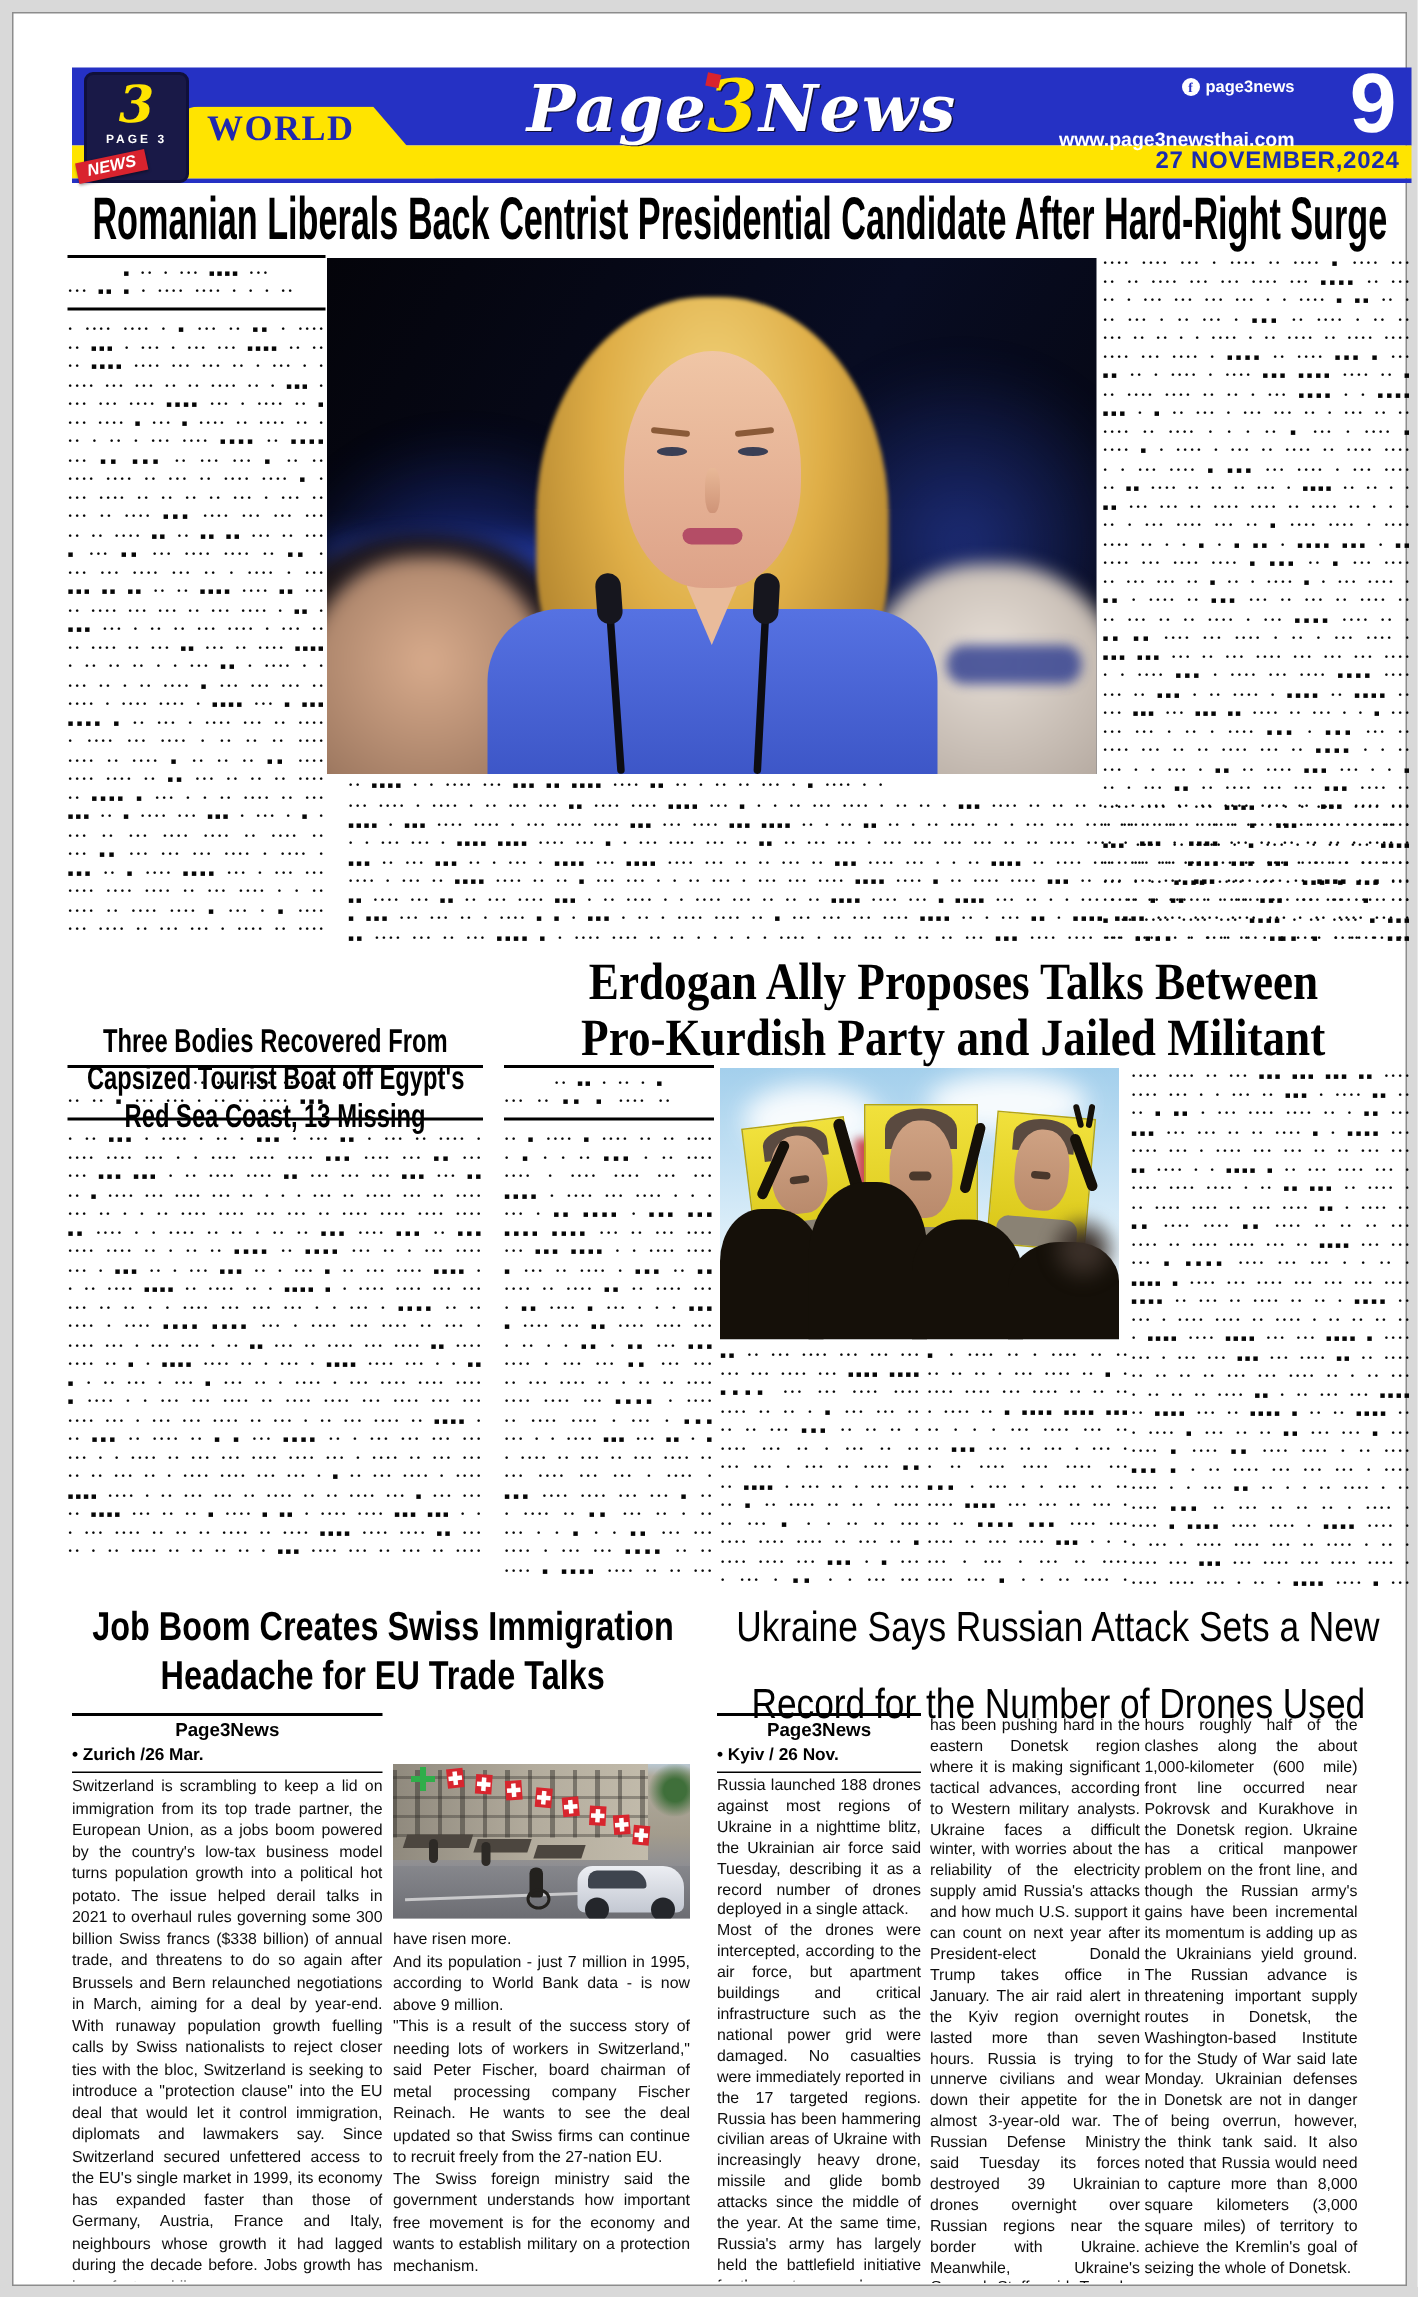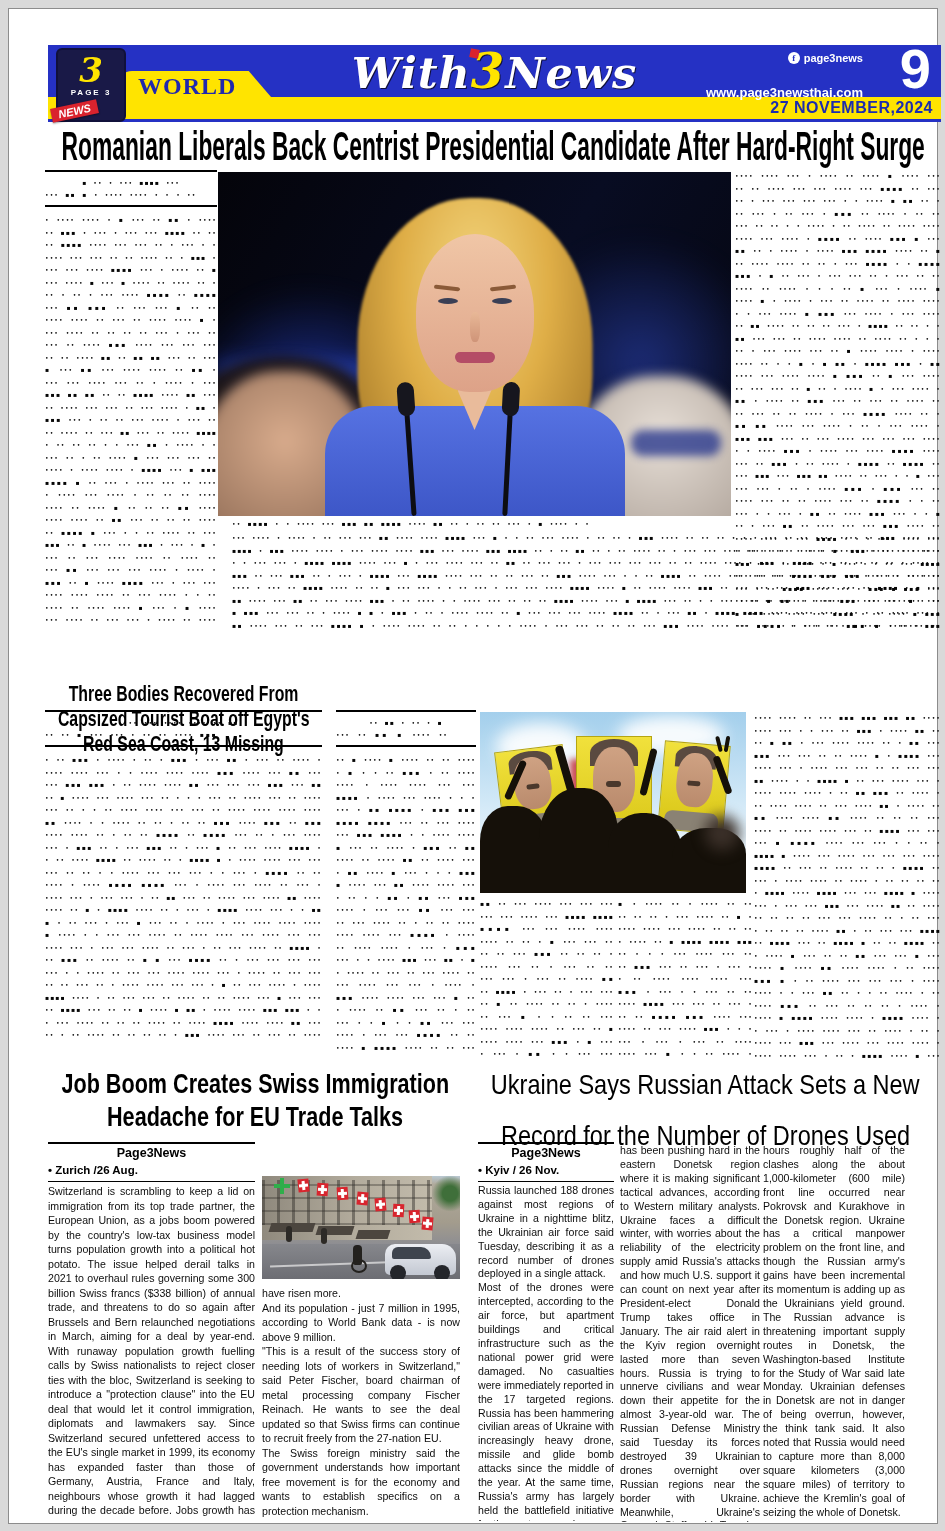--- a/index.html
+++ b/index.html
@@ -143,21 +143,21 @@
   <div class="sheet"></div>
 
   <div class="abs" style="left:48px;top:45px;width:893px;height:77px;">
     <div class="hdr-blue"></div>
     <div class="hdr-yellow"></div>
     <div class="hdr-underline"></div>
     <div class="world-tab">
       <span class="world-txt">WORLD</span>
     </div>
     <div class="masthead">
-      <span>With</span><span class="m3"><i></i><span>3</span></span><span>News</span>
+      <span>Page</span><span class="m3"><i></i><span>3</span></span><span>News</span>
     </div>
     <div class="logo-box">
       <span class="logo-3">3</span>
       <span class="logo-page3">PAGE 3</span>
       <span class="logo-ribbon">NEWS</span>
     </div>
     <div class="hdr-social">
       <span class="fb-dot">f</span>
       <span>page3news</span>
     </div>
@@ -224,20 +224,24 @@
     <span class="cond" style="font-size:22px;line-height:25px;transform:scaleX(.72);">Red Sea Coast, 13 Missing</span>
   </div>
   <div class="abs" style="left:45px;top:710px;width:277px;height:332px;">
     <div class="hr2"></div>
     <div class="garble center gline" style="width:42%;margin:6px auto 2px;">•• ••• ••••  ••••  •• ▪▪ ••••  ▪▪▪▪ • ▪▪ </div>
     <div class="garble gline" style="width:62%;margin:2px 0 5px;">••  •• ▪  ••• ••• • •• •• •••• ▪▪▪ •••• ▪▪▪ ••• •••• ▪  ••••  </div>
     <div class="hr2"></div>
     <div class="garble" style="height:284px;margin-top:7px;">• •• ▪▪▪ • •••• • •• • ▪▪▪ •  ••• ▪▪ •  ••• •• •••• • •••• •••• •••  •  • ••••  ••••  •••• ▪▪▪ •••• ••• ▪▪ ••• ••• ▪▪▪ ▪▪▪ • •• •••• •••• ▪▪  ••• ••• ••• ▪▪▪ ••• ▪▪ •• ▪  •••• •••  •••• ••• •• •  •  • •••  •• •••• ••• •• •••• ••• •• •  • ••  •••• •••• ••• ••• •• •••• •••• •••• •••• ▪▪ ••••  •  • •••• •• ••  •  ••  •• ▪▪▪ ••••  ▪▪▪  •• ▪▪▪  •••• ••••  •• • •• ••  ▪▪▪▪  ••  ▪▪▪▪ ••• •• •  ••• •••• •••  • ▪▪▪ •• •  ••• ▪▪▪ ••  • ••• ▪  •• ••• ••••  ▪▪▪▪ • • •• •••• ▪▪▪▪ •• •••• ••  • ▪▪▪▪ ▪ • ••••  •••• •••  •••  ••• •• •• • • •••• ••• ••• ••• • • ••• • ▪▪▪▪ •• ••  •••• • •••• ▪▪▪▪ ▪▪▪▪ ••• • •••• ••• •••• •• ••• • ••••  •••  • •••  •••  • •• ▪▪ ••• ••  •••• ••• •••• ▪▪ •••• ••••  •• ▪  • ▪▪▪▪ ••••  ••  • ••• • ▪▪▪▪ •••• ••• • • ▪▪ ▪  • •• ••• • ••• ▪ ••• •• • •••• • ••• ••••  ••••  ••••  ▪  •••• •  • ••• ••• •••• ••  •••• •••• •••  •••• ••• ••• •••• ••• •  ••• •••  •••• •• ••• • •• ••• ••••  •• ▪▪▪▪ •  •• ▪▪▪ •• ••••  •• ▪ ▪ •••  ▪▪▪▪ •• • ••• ••• ••• ••• ••• • •  •••• •• ••• ••• ••••  ••••  •••  • •••• •• ••• ••• ••  •• •••  •• •  ••••  ••••  ••• ••• •  ▪  •• •••  •••• •  •••• ▪▪▪▪ •••• •  •• ••• •••  •• •••• •• •• ••••  ••• ▪ ••• ••• •• ▪▪▪▪ ••• •• ••  ▪ •••• ▪ ▪▪ • ••••  •••• ▪▪▪ ▪▪▪ •  • • ••• •••• •• •• •• •••• •• •••• ▪▪▪▪  •••• •••• ▪▪ •••  ••  •  •• ••••  •• ••  ••  •• • ▪▪▪  •••• ••• ••  •••  •• •••• •• • •• • •• • • ••• ••• ••  ••• ••  •• •  ••  ▪ ••• •••  ••• • •••  •• ••• ▪▪▪▪  •• ▪▪▪▪ •• ▪▪ ▪▪▪ • •••• • ••  •••• ••••  ••••  ▪▪  ••• ••••  •• • ▪ •  ••• •• ▪▪▪▪  • •••  ▪▪▪  • ••• •••  •••  •• •• ▪▪▪ ▪▪▪  ▪▪▪ ••• ▪▪▪ ••  • •••• ▪ •••• • •• • •  •••• ▪▪▪▪ ••••  • ••••  •• •• •••  •• •  ••••  • ▪▪▪▪ ••• •••• ••• •••• ▪▪▪ • •••• ••• • ••  ▪▪  ▪ ▪▪ •• ▪ •  •  •••• •••  ▪▪▪▪ •••• ••• •••  •••• • ••  •  • •• ••• ••••  •••  • •  ▪▪▪▪  •••  •• •• •• • •• ▪▪▪ •• • •• •• •  ••• • •••• •••  •••• • •••• •••• •••• ▪ •••• ••  • • ••• ▪▪▪ •••• •• ▪▪▪▪ •• •••  •••• •• ••  •• ▪ ••••  • ▪ •• •••  ••• •• •• •••• • • ▪  •••  • •••• ••• •• ▪  •••• •••  •••  •  ••• •••• •• ▪ •• • • •• ▪▪▪▪ ••• ••••  ••• ••  • ▪ • •••• ▪  ••••  •• ▪▪▪▪ ▪▪ • •• ▪▪▪ ••• ▪▪▪ • ••••  ••• •• ▪▪ •• •••• • ••• •• • • •• •••• •••• •• ••••  •••  ▪▪ ••• • •••  •• • ••• •••• ••• •••• •••• ▪▪▪  •••• ▪▪▪ •••• ••• •••  ▪▪ ••• ▪ ▪▪▪▪  •• • • ••••  ▪  •••  ••  ▪▪▪ • ••• •••• ••• ▪▪▪ ••  ••  ••• •••• ••••  •  ••••  ••  ••• ••  • •••• ▪▪▪ ••• ••• •  •• ••• ••• ••• •• • ••• • ▪ •  •••  ▪▪ ▪▪▪▪  • ••• •• •••• ▪▪ •••• ••• •• •• •• ••• •• ▪ •• ▪▪▪ •• • •••• ▪▪▪  • ••• • ▪ ▪ • •  • ▪▪▪ ••• •• • ▪▪▪▪  ••  •••  •••• •• ••••  ••• ••• •• • ••• •••  ••  ••••  ▪▪  ▪▪▪ •••• ••••  • • ••• • ▪▪▪  ▪▪▪▪ •  •••• •••• ▪▪ • •• ▪▪  •• • ▪  ••••  </div>
   </div>
 
+  <div class="abs center-col" style="left:330px;top:636px;width:611px;height:72px;">
+    <span class="cond serif-head" style="font-size:35px;line-height:37px;transform:scaleX(.86);">Erdogan Ally Proposes Talks Between</span>
+    <span class="cond serif-head" style="font-size:35px;line-height:37px;transform:scaleX(.86);">Pro-Kurdish Party and Jailed Militant</span>
+  </div>
 
   <div class="abs" style="left:336px;top:710px;width:140px;height:350px;">
     <div class="hr2"></div>
     <div class="garble center gline" style="width:58%;margin:6px auto 2px;">•• ▪▪ • •• • ▪ •••• •••• •••  </div>
     <div class="garble gline" style="width:80%;margin:2px 0 5px;">••• ••  ▪▪ ▪ ••••  •• ••• •• •• ▪▪▪▪  </div>
     <div class="hr2"></div>
     <div class="garble" style="height:300px;margin-top:7px;">•• ▪ ••••  ▪ •••• •• ••  •••• • ▪ • •  •• ▪▪▪  • •• •••• •••• • •••• •••• ••• ••• ▪▪▪▪ • ••••  ••• •••• • • •  •••  •  ▪▪ ▪▪▪▪ •  ▪▪▪  ▪▪▪ ▪▪▪▪ ▪▪▪▪ ••• •• ••• ••••  •••  ▪▪▪  ▪▪▪▪ • • •••• •••• ▪ ••• •• •••• • ▪▪▪ •• ▪▪ •••• •• ••••  ▪▪ •• ••••  ••• •  ▪▪ •••• ▪ ••• • • • ▪▪▪  ▪ •••• ••• ▪▪  ••••  •••• ••• •  •• •  •  ▪▪ •  ▪▪  ••• ▪▪▪  •••• • ••• ••• ▪▪ ••• ••• •• ••• •••• ••  • ••  •• •••• ••••  •••• ••• ▪▪▪▪  • •••• •• •••• •••• • ••• • ▪▪▪ ••• • • •••• ▪▪▪ ••• ▪▪ • ▪  • •••• •• ••• •• ••• •••• •• ••• •••• ••• •••  • •••• • ▪▪▪ ••••  •••• ••• ••• ▪  •• • •••• •• ▪▪ ••• ••  •  ••  ••• • • ▪ • • ▪▪  •••  •••  •••• • ••• •••  ▪▪▪▪  •• •• •••• ▪  ▪▪▪▪  •••• ••  •• ••• ••  •••• ••  ••••  •••  ▪▪▪▪ •••• ▪▪ ••  • • ▪▪▪  ▪▪▪▪ ▪▪▪▪ •  •• •••• •• ••  ••  •••• •••• ••• • ••••  • •••• ••• ▪▪▪ ▪ • ••• • •••• •• • ▪ ▪▪▪ ▪▪ •• ▪▪ • •• ••• •• ▪ •••• • • • ••••  ••••  ▪▪ •• •• •• ••••  • ••• ••• ••••  •••• •  ••• •••  • •••• • ••••  ••  • •••• ••• •• •• ••• ▪▪▪ • •••• •• ▪▪▪▪ •  ••••  ▪ ••• •• ▪▪▪ •• •••• • •• ▪▪  • •••  •••  •••• •••• ▪▪  ••• •••• ••••  ▪▪ ▪▪ • ••• • •• ▪▪  • •• ••••  • •• ••• ••• • •• ••  •••• •••• •• ••  ••  •• ••• • ••••  •• •• •••  •• ••  •• •  ▪  ▪▪  •••• ▪▪ •••• • ▪▪▪▪ • ••• ••• ▪▪▪ ••• •••• ••••  ••••  •• • •••• ▪▪  • •••• ••  •••• ▪▪ •••• • •• •••• •• ▪ ••• •• • •••• ••• •• ••• •••• •• • ••• ••• • •••• •• ••• •••• •••  ••••  • ▪▪ •  • ▪ •••• ▪▪ ▪▪▪▪ ••••  ▪▪ •• ••• </div>
   </div>
 
   <div id="erd-photo" class="photo" style="left:480px;top:712px;width:266px;height:181px;">
@@ -289,21 +293,21 @@
     <div class="garble" style="height:162px;">▪ • •••• •• • •••• ••  ••  •• ••  •• • •••  ••••  •• ▪ • •••• •••• ••• •••• •• ••  •• • •••• •• ▪ ▪▪▪▪ ▪▪▪▪  ▪▪▪ •• •  • •  ••• ••••  ••• •• •• ▪▪▪ ••• ••  ••• • •••  • •  •• •••• •••• •••• •••  ▪▪▪ • •••  •  • ••• •• •• •••• ▪▪▪▪ •••  ••• •• ••• •  •• •• ▪▪▪▪  ▪▪▪ •••• ••• •••• •• ••• •••• ▪▪▪ • • • ••• • ••• • ••• •• •••• ••••  ••• ▪ •  • ••  •••• • •••• •• •• ▪▪▪ •  • •••• •  • ••• ••••  •••• ••• •• •• •• •• •••  ••• ••• ••• •• • •• ••  •••• •••  ••••  •••  • •• •  •••• • •• • • •• ▪▪▪ •  •••• •• • • •••• •  •• ••••  •••  •••• •• • ▪▪  ••• •••• ••• •••  •• ▪▪▪ •  • ••• •••• •• ••  •••• ▪ •••• ••• •••• •• ▪▪ •• •  •••• • •  •••• •••• ••• •  ▪▪ ▪  • • ▪▪ ••• •• • •••• • ••• •• •• ••••  • •••• •••• ••• ▪ ▪▪▪▪ ••• ▪ •••• </div>
   </div>
 
   <div class="abs center-col" style="left:45px;top:1068px;width:420px;height:72px;">
     <span class="cond" style="font-size:27px;line-height:33px;transform:scaleX(.8);">Job Boom Creates Swiss Immigration</span>
     <span class="cond" style="font-size:27px;line-height:33px;transform:scaleX(.8);">Headache for EU Trade Talks</span>
   </div>
   <div class="abs" style="left:48px;top:1142px;width:207px;">
     <div class="hr2"></div>
     <div class="src">Page3News</div>
-    <div class="dateline">• Zurich /26 Aug.</div>
+    <div class="dateline">• Zurich /26 Mar.</div>
     <div class="hr1"></div>
   </div>
   <div class="abs body-txt" style="left:48px;top:1184px;width:207px;height:337px;">
     <p>Switzerland is scrambling to keep a lid on immigration from its top trade partner, the European Union, as a jobs boom powered by the country's low-tax business model turns population growth into a political hot potato. The issue helped derail talks in 2021 to overhaul rules governing some 300 billion Swiss francs ($338 billion) of annual trade, and threatens to do so again after Brussels and Bern relaunched negotiations in March, aiming for a deal by year-end. With runaway population growth fuelling calls by Swiss nationalists to reject closer ties with the bloc, Switzerland is seeking to introduce a "protection clause" into the EU deal that would let it control immigration, diplomats and lawmakers say. Since Switzerland secured unfettered access to the EU's single market in 1999, its economy has expanded faster than those of Germany, Austria, France and Italy, neighbours whose growth it had lagged during the decade before. Jobs growth has been faster, while average wages</p>
   </div>
 
   <div id="swiss-photo" class="photo" style="left:262px;top:1176px;width:198px;height:103px;">
     <div class="sp-facade">
       <div class="sp-windows"></div>
     </div>
@@ -325,21 +329,21 @@
     <div class="sp-ped" style="left:12%;bottom:36%;"></div>
     <div class="sp-ped" style="left:30%;bottom:34%;"></div>
     <div class="sp-cyc"></div>
     <div class="sp-car"></div>
   </div>
 
   <div class="abs body-txt" style="left:262px;top:1286px;width:198px;height:236px;">
     <p>have risen more.</p>
     <p>And its population - just 7 million in 1995, according to World Bank data - is now above 9 million.</p>
     <p>"This is a result of the success story of needing lots of workers in Switzerland," said Peter Fischer, board chairman of metal processing company Fischer Reinach. He wants to see the deal updated so that Swiss firms can continue to recruit freely from the 27-nation EU.</p>
-    <p>The Swiss foreign ministry said the government understands how important free movement is for the economy and wants to establish specifics on a protection mechanism.</p>
+    <p>The Swiss foreign ministry said the government understands how important free movement is for the economy and wants to establish military on a protection mechanism.</p>
   </div>
 
   <div class="abs center-col" style="left:470px;top:1068px;width:471px;height:72px;gap:18px;">
     <span class="cond" style="font-size:28px;line-height:33px;font-weight:400;transform:scaleX(.84);">Ukraine Says Russian Attack Sets a New</span>
     <span class="cond" style="font-size:28px;line-height:33px;font-weight:400;transform:scaleX(.84);">Record for the Number of Drones Used</span>
   </div>
   <div class="abs" style="left:478px;top:1142px;width:136px;">
     <div class="hr2"></div>
     <div class="src">Page3News</div>
     <div class="dateline">• Kyiv / 26 Nov.</div>

